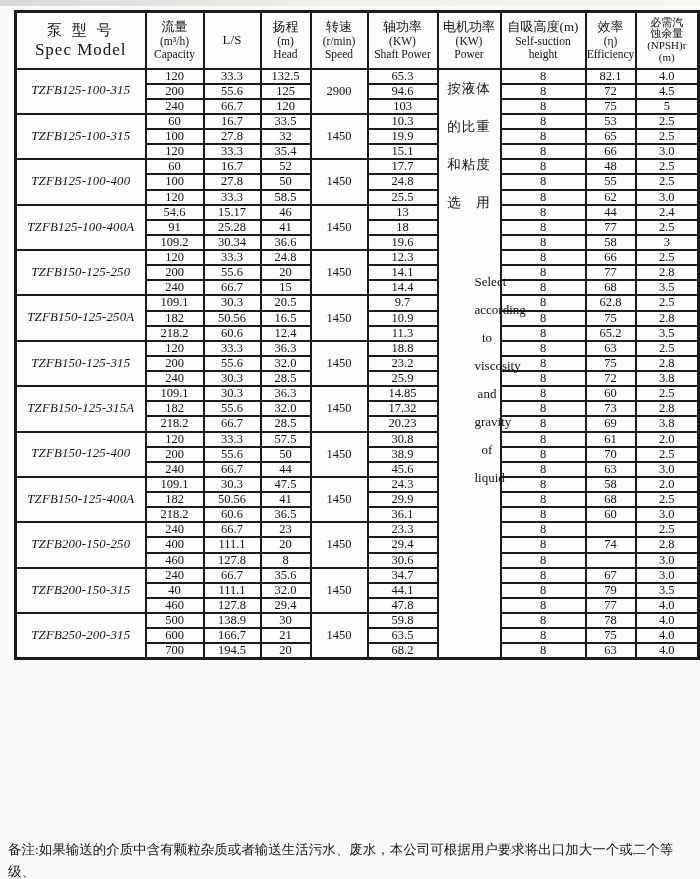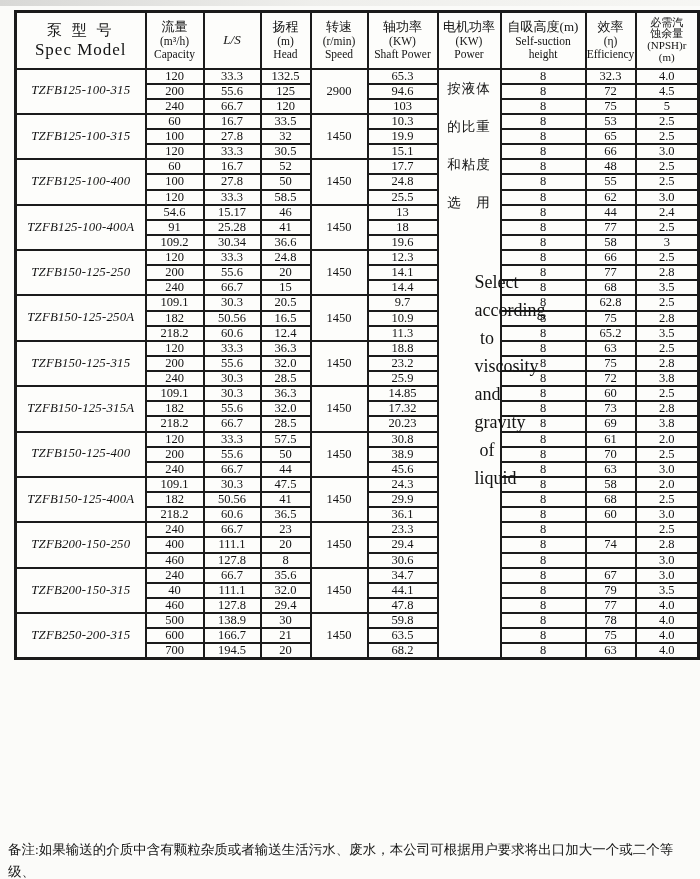--- a/index.html
+++ b/index.html
@@ -25,33 +25,33 @@
   table.spec, table.spec th, table.spec td {
     border:2px solid #1b1b1b;
   }
   table.spec { border-width:3px; }
   thead tr { height:57px; }
   th { font-weight:normal; text-align:center; vertical-align:middle; padding:0; }
   .hline-cn { font-size:13px; line-height:1.15; }
   .hline-sub { font-size:11.5px; line-height:1.15; }
   .col-model .hline-cn { font-size:15px; letter-spacing:3px; line-height:1.3; }
   .col-model .hline-sub { font-size:17px; letter-spacing:1px; }
-  .col-ls .hline-cn { font-size:13px;font-style:italic; }
+  .col-ls .hline-cn { font-size:13px; }
   .col-npsh div { font-size:11px; line-height:1.08; }
   td {
     text-align:center; vertical-align:middle;
     font-size:12.5px; padding:0; line-height:1.05;
     white-space:nowrap;
   }
   td.model-cell { font-size:12.8px; letter-spacing:.2px;font-style:italic; }
   td.power-cell { vertical-align:top; }
   .power-note { }
   .power-cn { font-size:13.5px; line-height:38px; letter-spacing:1px; }
   .power-gap { height:46px; }
-  .power-en { font-size:18px; line-height:28px;margin-left:36px; }
+  .power-en { font-size:13px; line-height:28px;margin-left:36px; }
   .footnote {
     position:absolute; left:8px; top:839px; width:688px;
     font-size:13.5px; line-height:1.65; color:#151515;
   }
 </style>
 </head>
 <body>
 
 <div class="scan-top"></div>
 
@@ -139,21 +139,21 @@
             <div class="power-en">according</div>
             <div class="power-en">to</div>
             <div class="power-en">viscosity</div>
             <div class="power-en">and</div>
             <div class="power-en">gravity</div>
             <div class="power-en">of</div>
             <div class="power-en">liquid</div>
           </div>
         </td>
         <td>8</td>
-        <td>32.3</td>
+        <td>82.1</td>
         <td>4.0</td>
       </tr>
       <tr>
         <td>200</td>
         <td>55.6</td>
         <td>125</td>
         <td>94.6</td>
         <td>8</td>
         <td>72</td>
         <td>4.5</td>
@@ -183,21 +183,21 @@
         <td>27.8</td>
         <td>32</td>
         <td>19.9</td>
         <td>8</td>
         <td>65</td>
         <td>2.5</td>
       </tr>
       <tr>
         <td>120</td>
         <td>33.3</td>
-        <td>30.5</td>
+        <td>35.4</td>
         <td>15.1</td>
         <td>8</td>
         <td>66</td>
         <td>3.0</td>
       </tr>
       <tr>
         <td class="model-cell" rowspan="3">TZFB125-100-400</td>
         <td>60</td>
         <td>16.7</td>
         <td>52</td>

